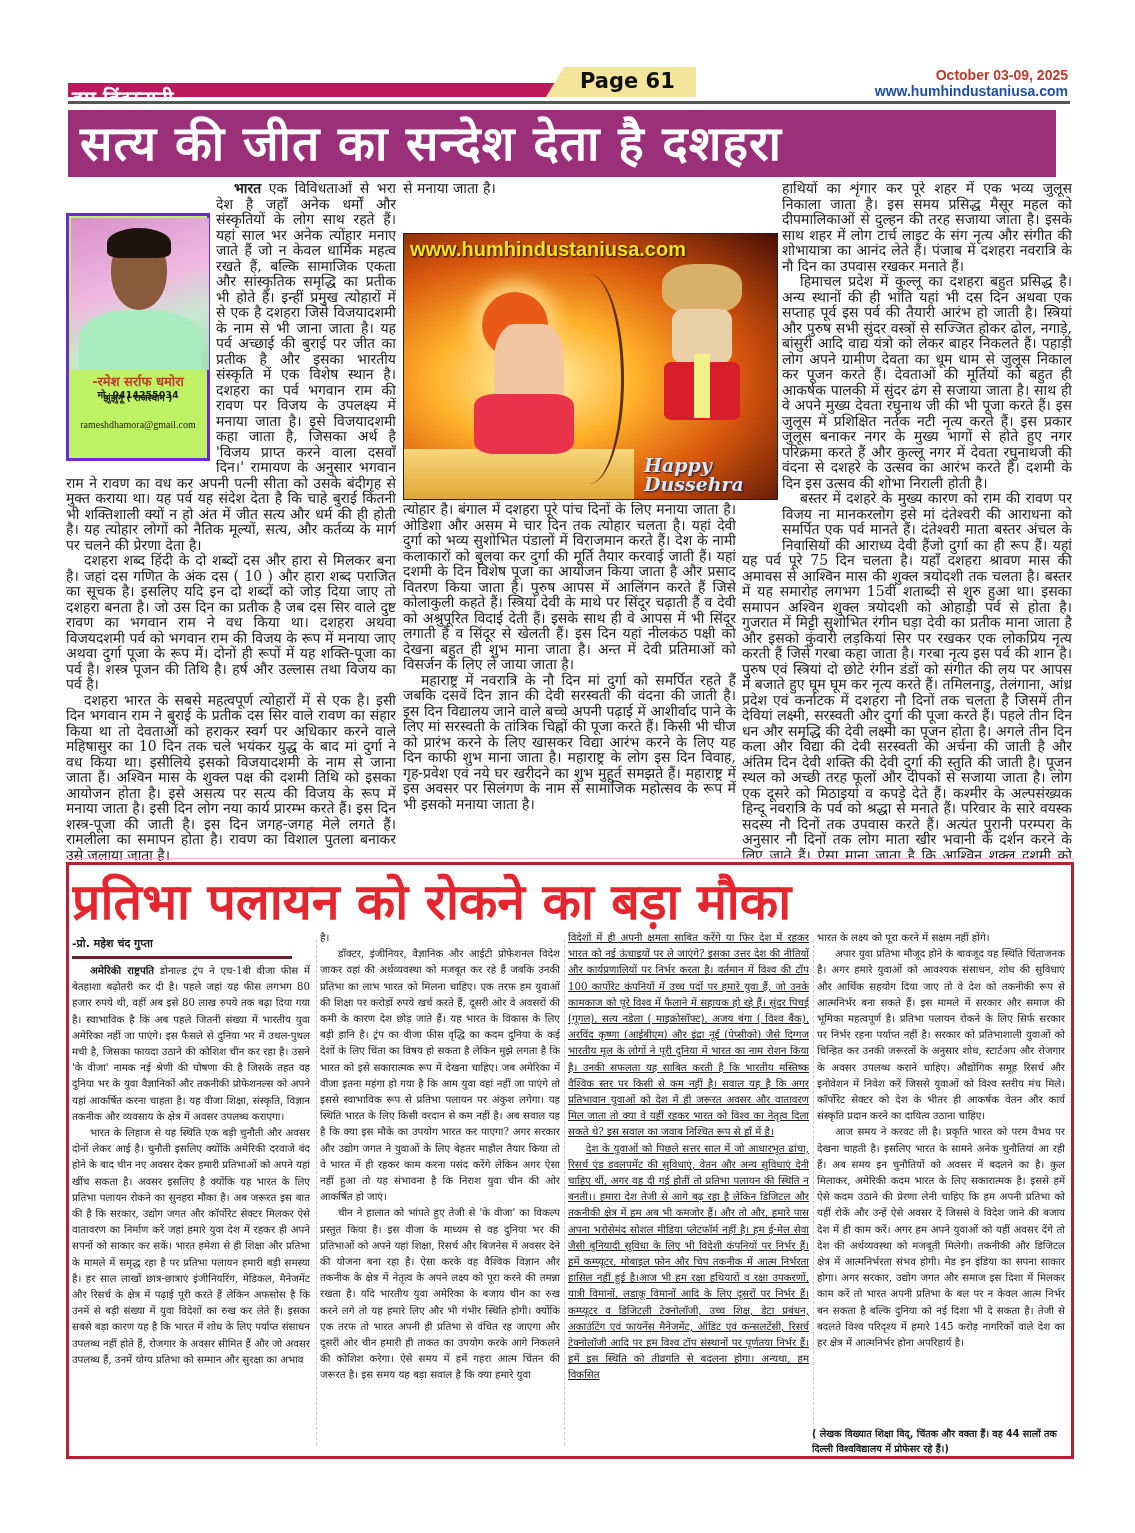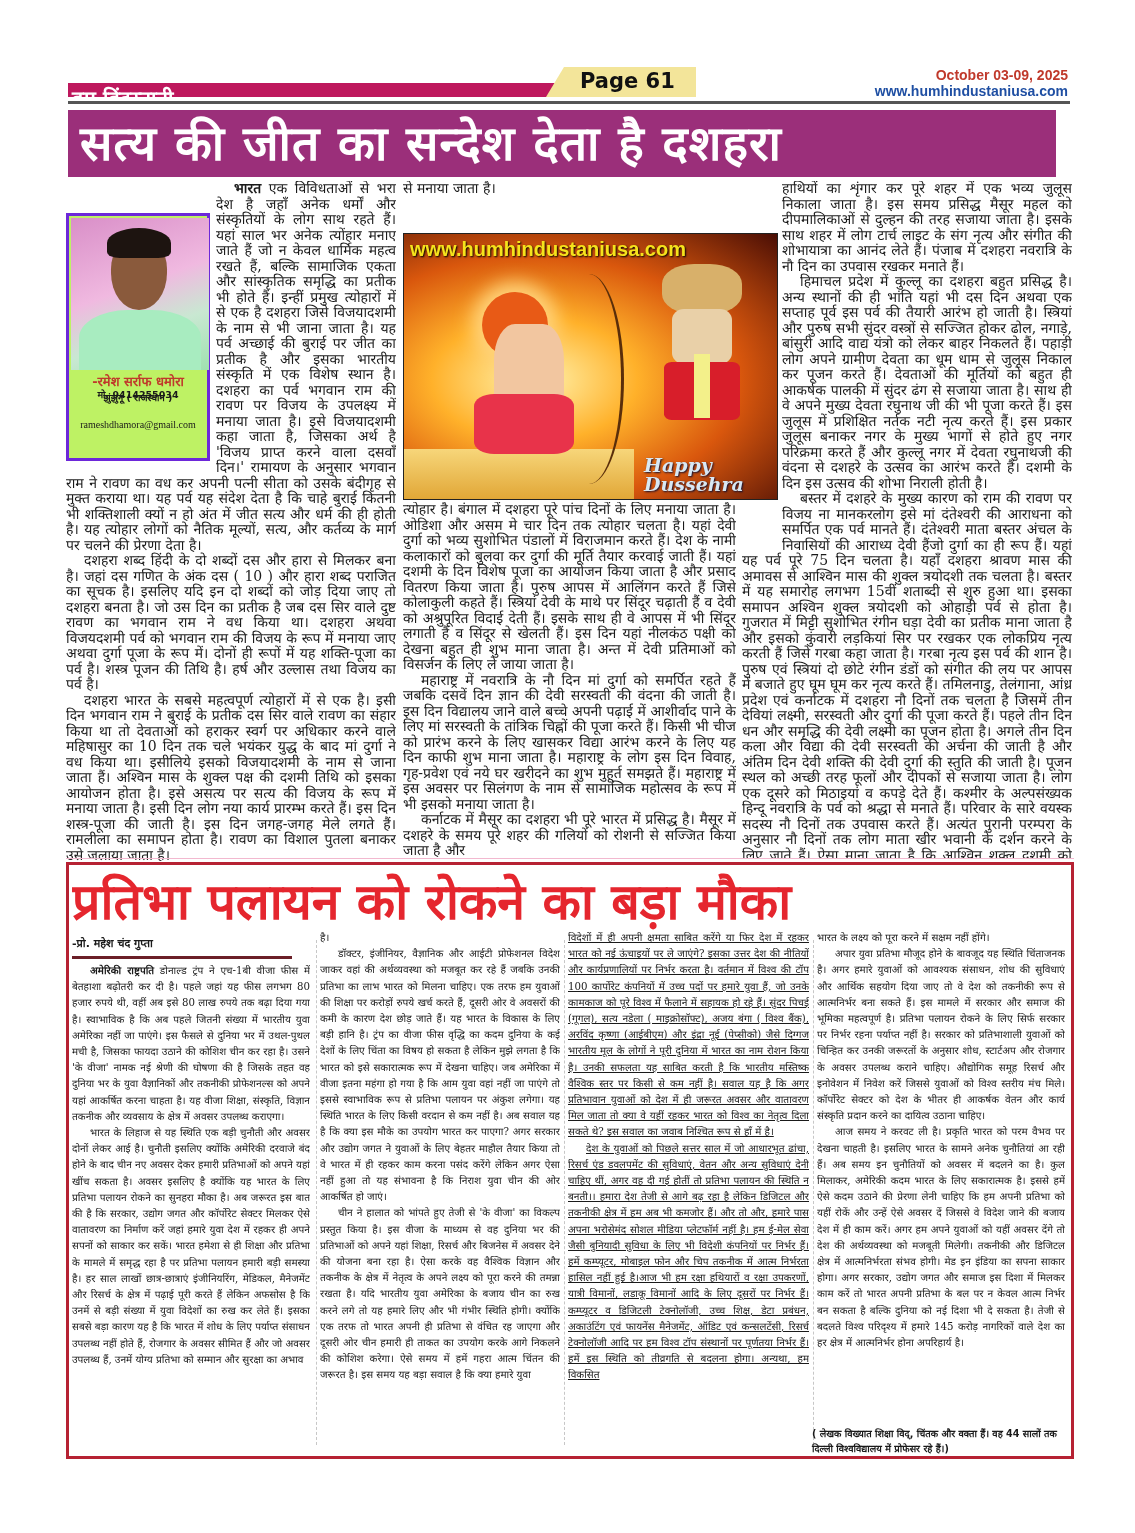--- a/index.html
+++ b/index.html
@@ -124,21 +124,20 @@
   <div class="hero-url">www.humhindustaniusa.com</div>
   <div class="hero-greet">
     <div>Happy</div>
     <div>Dussehra</div>
   </div>
 </div>
 
 <div class="col" style="left:403px; top:502px; width:333px; height:356px; overflow:hidden;">
   <p class="noind">त्योहार है। बंगाल में दशहरा पूरे पांच दिनों के लिए मनाया जाता है। ओडिशा और असम मे चार दिन तक त्योहार चलता है। यहां देवी दुर्गा को भव्य सुशोभित पंडालों में विराजमान करते हैं। देश के नामी कलाकारों को बुलवा कर दुर्गा की मूर्ति तैयार करवाई जाती हैं। यहां दशमी के दिन विशेष पूजा का आयोजन किया जाता है और प्रसाद वितरण किया जाता है। पुरुष आपस में आलिंगन करते हैं जिसे कोलाकुली कहते हैं। स्त्रियां देवी के माथे पर सिंदूर चढ़ाती हैं व देवी को अश्रुपूरित विदाई देती हैं। इसके साथ ही वे आपस में भी सिंदूर लगाती हैं व सिंदूर से खेलती हैं। इस दिन यहां नीलकंठ पक्षी को देखना बहुत ही शुभ माना जाता है। अन्त में देवी प्रतिमाओं को विसर्जन के लिए ले जाया जाता है।</p>
   <p>महाराष्ट्र में नवरात्रि के नौ दिन मां दुर्गा को समर्पित रहते हैं जबकि दसवें दिन ज्ञान की देवी सरस्वती की वंदना की जाती है। इस दिन विद्यालय जाने वाले बच्चे अपनी पढ़ाई में आशीर्वाद पाने के लिए मां सरस्वती के तांत्रिक चिह्नों की पूजा करते हैं। किसी भी चीज को प्रारंभ करने के लिए खासकर विद्या आरंभ करने के लिए यह दिन काफी शुभ माना जाता है। महाराष्ट्र के लोग इस दिन विवाह, गृह-प्रवेश एवं नये घर खरीदने का शुभ मुहूर्त समझते हैं। महाराष्ट्र में इस अवसर पर सिलंगण के नाम से सामाजिक महोत्सव के रूप में भी इसको मनाया जाता है।</p>
-  <p>कर्नाटक में मैसूर का दशहरा भी पूरे भारत में प्रसिद्ध है। मैसूर में दशहरे के समय पूरे शहर की गलियों को रोशनी से सज्जित किया जाता है और</p>
 </div>
 
 <div class="col" style="left:742px; top:181px; width:330px; height:678px; overflow:hidden;">
   <div style="float:left; width:40px; height:312px; margin-top:50px;"></div>
   <p class="noind">हाथियों का शृंगार कर पूरे शहर में एक भव्य जुलूस निकाला जाता है। इस समय प्रसिद्ध मैसूर महल को दीपमालिकाओं से दुल्हन की तरह सजाया जाता है। इसके साथ शहर में लोग टार्च लाइट के संग नृत्य और संगीत की शोभायात्रा का आनंद लेते हैं। पंजाब में दशहरा नवरात्रि के नौ दिन का उपवास रखकर मनाते हैं।</p>
   <p>हिमाचल प्रदेश में कुल्लू का दशहरा बहुत प्रसिद्ध है। अन्य स्थानों की ही भांति यहां भी दस दिन अथवा एक सप्ताह पूर्व इस पर्व की तैयारी आरंभ हो जाती है। स्त्रियां और पुरुष सभी सुंदर वस्त्रों से सज्जित होकर ढोल, नगाड़े, बांसुरी आदि वाद्य यंत्रो को लेकर बाहर निकलते हैं। पहाड़ी लोग अपने ग्रामीण देवता का धूम धाम से जुलूस निकाल कर पूजन करते हैं। देवताओं की मूर्तियों को बहुत ही आकर्षक पालकी में सुंदर ढंग से सजाया जाता है। साथ ही वे अपने मुख्य देवता रघुनाथ जी की भी पूजा करते हैं। इस जुलूस में प्रशिक्षित नर्तक नटी नृत्य करते हैं। इस प्रकार जुलूस बनाकर नगर के मुख्य भागों से होते हुए नगर परिक्रमा करते हैं और कुल्लू नगर में देवता रघुनाथजी की वंदना से दशहरे के उत्सव का आरंभ करते हैं। दशमी के दिन इस उत्सव की शोभा निराली होती है।</p>
   <p>बस्तर में दशहरे के मुख्य कारण को राम की रावण पर विजय ना मानकरलोग इसे मां दंतेश्वरी की आराधना को समर्पित एक पर्व मानते हैं। दंतेश्वरी माता बस्तर अंचल के निवासियों की आराध्य देवी हैंजो दुर्गा का ही रूप हैं। यहां यह पर्व पूरे 75 दिन चलता है। यहाँ दशहरा श्रावण मास की अमावस से आश्विन मास की शुक्ल त्रयोदशी तक चलता है। बस्तर में यह समारोह लगभग 15वीं शताब्दी से शुरु हुआ था। इसका समापन अश्विन शुक्ल त्रयोदशी को ओहाड़ी पर्व से होता है। गुजरात में मिट्टी सुशोभित रंगीन घड़ा देवी का प्रतीक माना जाता है और इसको कुंवारी लड़कियां सिर पर रखकर एक लोकप्रिय नृत्य करती हैं जिसे गरबा कहा जाता है। गरबा नृत्य इस पर्व की शान है। पुरुष एवं स्त्रियां दो छोटे रंगीन डंडों को संगीत की लय पर आपस में बजाते हुए घूम घूम कर नृत्य करते हैं। तमिलनाडु, तेलंगाना, आंध्र प्रदेश एवं कर्नाटक में दशहरा नौ दिनों तक चलता है जिसमें तीन देवियां लक्ष्मी, सरस्वती और दुर्गा की पूजा करते हैं। पहले तीन दिन धन और समृद्धि की देवी लक्ष्मी का पूजन होता है। अगले तीन दिन कला और विद्या की देवी सरस्वती की अर्चना की जाती है और अंतिम दिन देवी शक्ति की देवी दुर्गा की स्तुति की जाती है। पूजन स्थल को अच्छी तरह फूलों और दीपकों से सजाया जाता है। लोग एक दूसरे को मिठाइयां व कपड़े देते हैं। कश्मीर के अल्पसंख्यक हिन्दू नवरात्रि के पर्व को श्रद्धा से मनाते हैं। परिवार के सारे वयस्क सदस्य नौ दिनों तक उपवास करते हैं। अत्यंत पुरानी परम्परा के अनुसार नौ दिनों तक लोग माता खीर भवानी के दर्शन करने के लिए जाते हैं। ऐसा माना जाता है कि आश्विन शुक्ल दशमी को तारा उदय होने के समय विजय नामक मुहूर्त होता है। यह काल सर्वकार्य सिद्धिदायक होता है। इसलिए भी इसे विजयादशमी कहते हैं।</p>
 </div>
 
 <div class="pink-rule" style="left:66px; top:858px; width:1008px;"></div>

